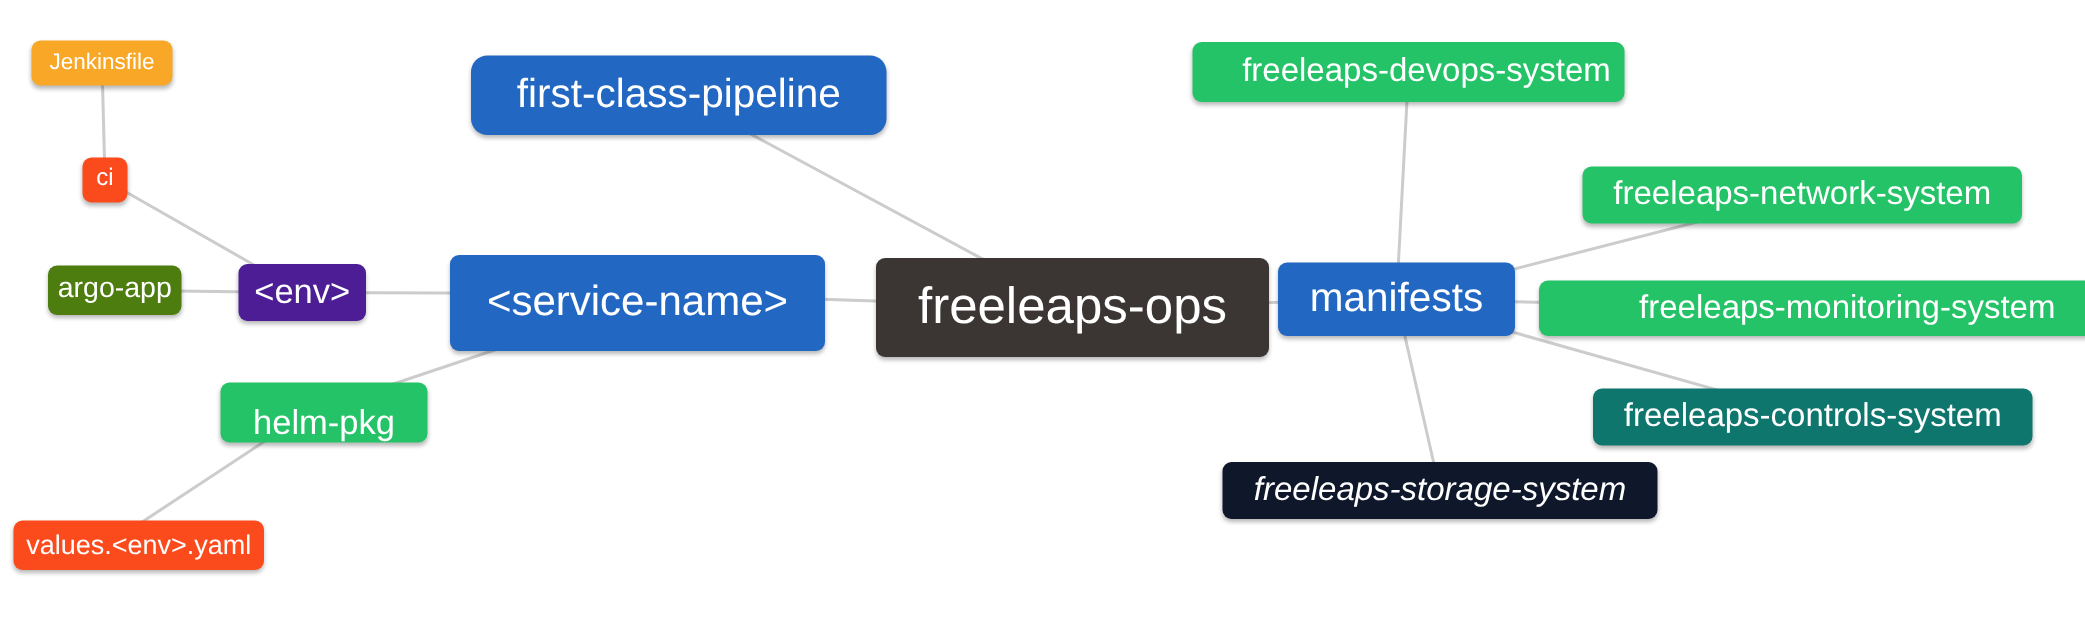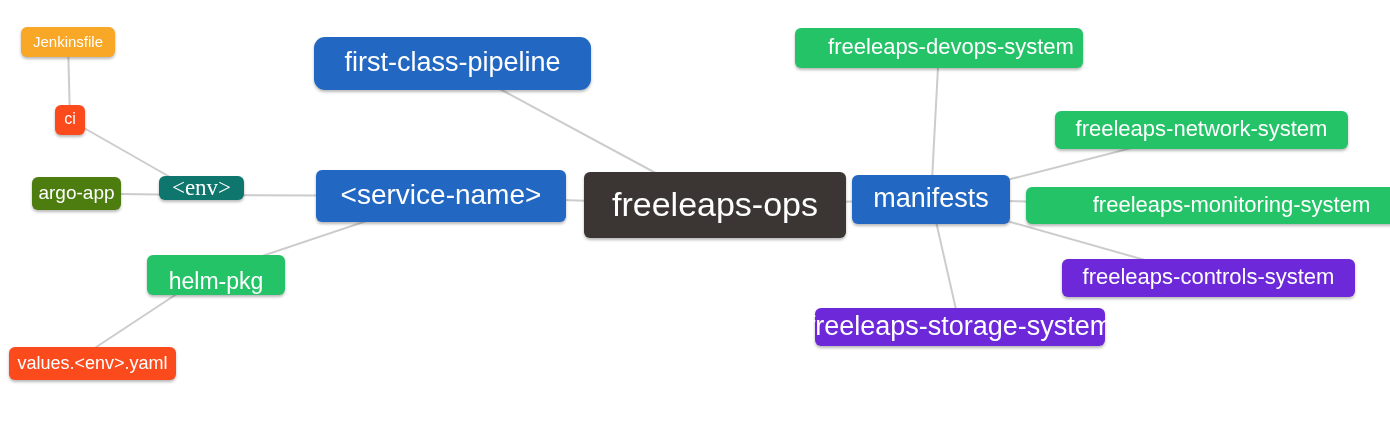--- a/index.html
+++ b/index.html
@@ -60,27 +60,27 @@
       <line x1="931" y1="199.5" x2="1212" y2="205.5" stroke="#cccccc" stroke-width="2"></line>
       <line x1="931" y1="199.5" x2="1208.5" y2="278" stroke="#cccccc" stroke-width="2"></line>
       <line x1="931" y1="199.5" x2="960" y2="327" stroke="#cccccc" stroke-width="2"></line>
     </svg>
 <div class="node" style="left: 584px; top: 172px; width: 262px; height: 66px; font-size: 34px; background: rgb(59, 54, 52); text-align: center;">
       <span>freeleaps-ops</span>
     </div>
     <div class="node" style="left: 314px; top: 37px; width: 277px; height: 53px; font-size: 27px; background: rgb(34, 103, 194); border-radius: 11px;">
       <span>first-class-pipeline</span>
     </div>
-    <div class="node" style="left: 316px; top: 170px; width: 250px; height: 52px; font-size: 28px; background: rgb(34, 103, 194);">
+    <div class="node" style="left: 300px; top: 170px; width: 250px; height: 64px; font-size: 28px; background: rgb(34, 103, 194);">
       <span>&lt;service-name&gt;</span>
     </div>
     <div class="node" style="left: 852px; top: 175px; width: 158px; height: 49px; font-size: 27px; background: rgb(34, 103, 194);">
       <span>manifests</span>
     </div>
-    <div class="node" style="left: 159px; top: 176px; width: 85px; height: 24px; font-size: 23px; background: #0f766e; font-family: Liberation Serif, serif;">
+    <div class="node" style="left: 159px; top: 176px; width: 85px; height: 38px; font-size: 23px; background: #4c1d95;">
       <span>&lt;env&gt;</span>
     </div>
     <div class="node" style="left: 147px; top: 255px; width: 138px; height: 40px; font-size: 23px; background: rgb(37, 195, 104); align-items: flex-end;">
       <span>helm-pkg</span>
     </div>
     <div class="node" style="left: 32px; top: 177px; width: 89px; height: 33px; font-size: 19px; background: #4d7c0f;">
       <span>argo-app</span>
     </div>
     <div class="node" style="left: 9px; top: 347px; width: 167px; height: 33px; font-size: 18px; background: rgb(251, 75, 29);">
       <span>values.&lt;env&gt;.yaml</span>
@@ -93,19 +93,19 @@
     </div>
     <div class="node" style="left: 795px; top: 28px; width: 288px; height: 40px; font-size: 22px; background: rgb(37, 195, 104); padding-left: 24px;">
       <span>freeleaps-devops-system</span>
     </div>
     <div class="node" style="left: 1055px; top: 111px; width: 293px; height: 38px; font-size: 22px; background: rgb(37, 195, 104);">
       <span>freeleaps-network-system</span>
     </div>
     <div class="node" style="left: 1026px; top: 187px; width: 382px; height: 37px; font-size: 22px; background: rgb(37, 195, 104); padding-left: 29px;">
       <span>freeleaps-monitoring-system</span>
     </div>
-    <div class="node" style="left: 1062px; top: 259px; width: 293px; height: 38px; font-size: 22px; background: #6d28d9;">
+    <div class="node" style="left: 1062px; top: 259px; width: 293px; height: 38px; font-size: 22px; background: #0f766e;">
       <span>freeleaps-controls-system</span>
     </div>
-    <div class="node" style="left: 815px; top: 308px; width: 290px; height: 38px; font-size: 27px; background: #6d28d9;">
+    <div class="node" style="left: 815px; top: 308px; width: 290px; height: 38px; font-size: 22px; background: #0f172a; font-style: italic;">
       <span>freeleaps-storage-system</span>
     </div>
   </div>
 
 </body></html>

